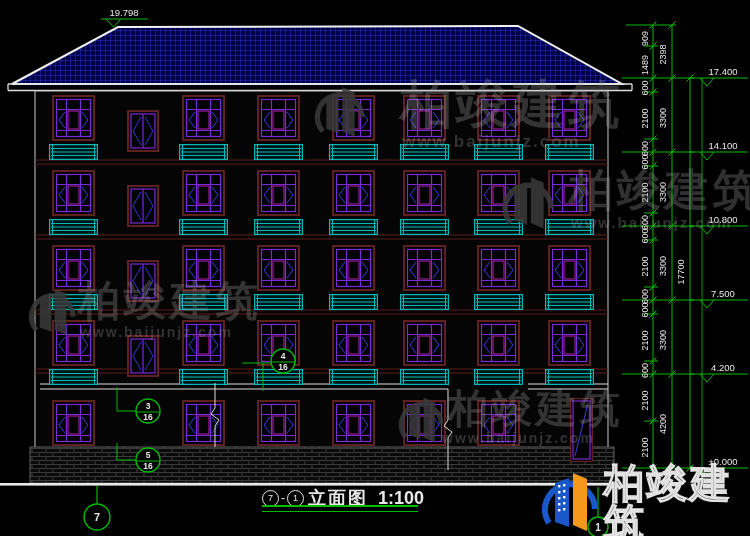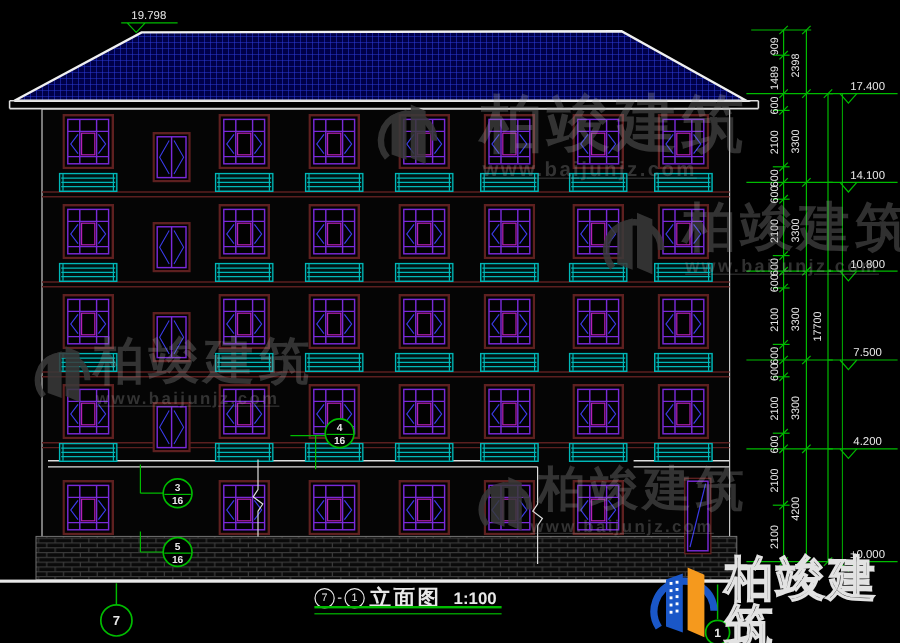--- a/index.html
+++ b/index.html
@@ -3,32 +3,32 @@
 <meta charset="utf-8">
 <style>
   html,body{margin:0;padding:0;background:#000;}
   #canvas{position:relative;width:750px;height:536px;background:#000;overflow:hidden;
           font-family:"Liberation Sans", sans-serif;}
   #dwg{position:absolute;left:0;top:0;}
   .wm{position:absolute;z-index:5;pointer-events:none;white-space:nowrap;}
   .wm .brand{display:block;font-weight:bold;color:rgba(158,158,158,0.30);
              letter-spacing:4px;line-height:1;}
   .wm .url{display:block;font-weight:bold;color:rgba(158,158,158,0.30);
-           letter-spacing:2px;line-height:1;margin-top:3px;text-decoration:underline;}
+           letter-spacing:2px;line-height:1;margin-top:3px;}
   .wm svg{position:absolute;color:#3a3a3a;opacity:.85;}
   #logo{position:absolute;z-index:6;}
   #logo .brand{display:block;font-weight:bold;font-size:40px;line-height:1;letter-spacing:3px;
                color:#141414;-webkit-text-stroke:1.3px #e2e2e2;}
   #title{position:absolute;left:262px;top:486px;z-index:4;display:flex;align-items:center;
          color:#e8e8e8;}
   #title .bub{width:15px;height:15px;border:1px solid #e8e8e8;border-radius:50%;
               font-size:9px;display:flex;align-items:center;justify-content:center;}
   #title .dash{margin:0 2px;font-size:12px;}
   #title .nm{font-size:18px;font-weight:bold;letter-spacing:2px;margin-left:4px;}
-  #title .sc{font-size:14px;font-weight:bold;margin-left:10px;}
+  #title .sc{font-size:18px;font-weight:bold;margin-left:10px;}
   #title-u{position:absolute;left:262px;top:505px;width:156px;height:4px;z-index:4;
            border-top:2px solid #00bb00;border-bottom:1px solid #00bb00;}
 </style>
 </head>
 <body>
 
 <div id="canvas">
 
 <svg id="dwg" width="750" height="536" viewBox="0 0 750 536">
   <defs>

